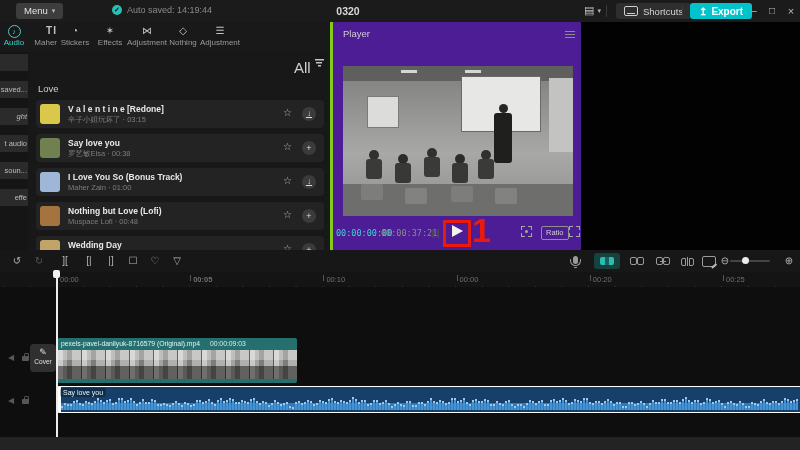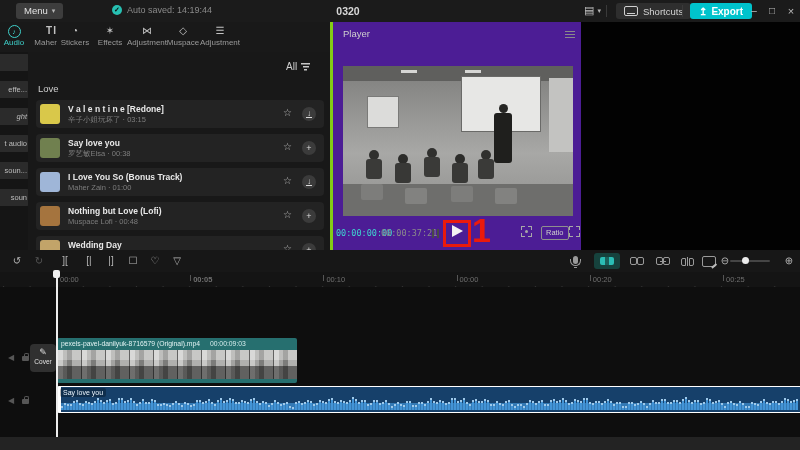--- a/index.html
+++ b/index.html
@@ -42,22 +42,22 @@
 
   
   .musicpanel{position:absolute;left:28px;top:52px;width:302px;height:198px;background:#181818;overflow:hidden;}
   .searchbar{position:absolute;left:10px;top:6px;width:250px;height:17px;background:#101010;border:1px solid #2e2e2e;
              border-radius:9px;display:flex;align-items:center;gap:5px;padding:0 8px;box-sizing:border-box;}
   .ic-search{position:relative;width:7px;height:7px;border:1px solid #777;border-radius:50%;flex:none;}
   .ic-search::after{content:"";position:absolute;left:5px;top:6px;width:4px;height:1px;background:#777;transform:rotate(45deg);}
   .searchbar input{background:transparent;border:none;outline:none;color:#bbb;font-size:8.5px;width:100%;
                    font-family:"Liberation Sans",sans-serif;}
   .searchbar input::placeholder{color:#6a6a6a;}
-  .filterbtn{position:absolute;left:258px;top:7px;height:15px;display:flex;align-items:center;gap:4px;
-             font-size:10px;color:#d0d0d0;}
+  .filterbtn{position:absolute;left:266px;top:7px;height:15px;display:flex;gap:4px;
+             font-size:15px;color:#d0d0d0;}
   .ic-funnel{width:9px;height:8px;background:
       linear-gradient(#c5c5c5,#c5c5c5) 0 0/9px 1.5px no-repeat,
       linear-gradient(#c5c5c5,#c5c5c5) 1.5px 3px/6px 1.5px no-repeat,
       linear-gradient(#c5c5c5,#c5c5c5) 3px 6px/3px 1.5px no-repeat;}
   .sectiontitle{position:absolute;left:10px;top:31px;font-size:9.5px;color:#cfcfcf;}
   .songlist{position:absolute;left:8px;top:48px;width:288px;height:150px;}
   .song-card{position:absolute;left:0;width:288px;height:28px;background:#232323;border-radius:4px;}
   .song-art{position:absolute;left:4px;top:4px;width:20px;height:20px;border-radius:3px;}
   .song-title{position:absolute;left:32px;top:4px;font-size:8.5px;font-weight:bold;color:#e8e8e8;white-space:nowrap;}
   .song-meta{position:absolute;left:32px;top:15px;font-size:7.5px;color:#7d7d7d;white-space:nowrap;}
@@ -206,35 +206,35 @@
     <div class="tab" style="left:92px;width:36px;">
       <div class="tico">✶</div>
       <div class="tlabel">Effects</div>
     </div>
     <div class="tab" style="left:126px;width:42px;">
       <div class="tico">⋈</div>
       <div class="tlabel">Adjustment</div>
     </div>
     <div class="tab" style="left:166px;width:34px;">
       <div class="tico">◇</div>
-      <div class="tlabel">Muspace</div>
+      <div class="tlabel">Nothing</div>
     </div>
     <div class="tab" style="left:196px;width:48px;">
       <div class="tico">☰</div>
       <div class="tlabel">Adjustment</div>
     </div>
   </div>
 
   <div class="sidebar">
       <div class="side-item" style="top: 2px;"></div>
-      <div class="side-item" style="top: 29px;">effe...</div>
+      <div class="side-item" style="top: 29px;">saved...</div>
       <div class="side-item" style="top: 56px; font-style: italic;">ght</div>
       <div class="side-item" style="top: 83px;">t audio</div>
       <div class="side-item" style="top: 110px;">soun...</div>
-      <div class="side-item" style="top: 137px;">soun</div>
+      <div class="side-item" style="top: 137px;">effe</div>
     </div>
 
   <div class="musicpanel">
     <div class="filterbtn">
       <span>All</span>
       <span class="ic-funnel"></span>
     </div>
     <div class="sectiontitle">Love</div>
     <div class="songlist">
         <div class="song-card" style="top: 0px;">

